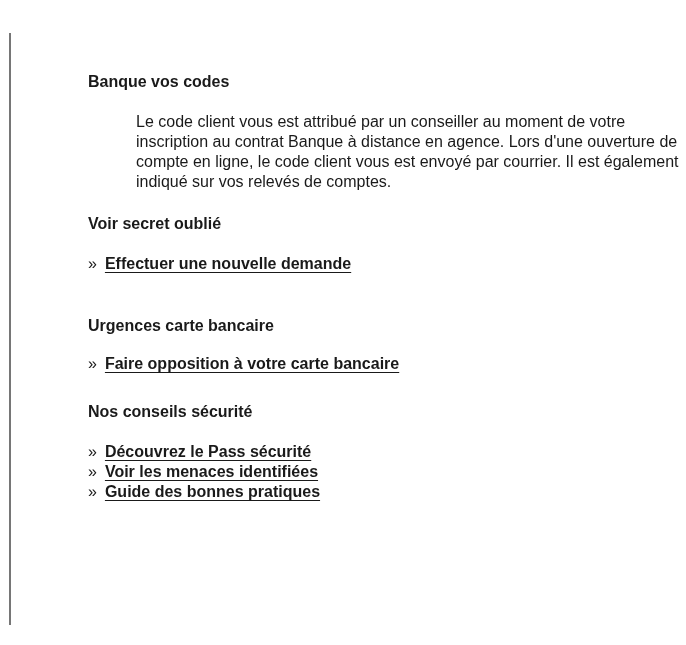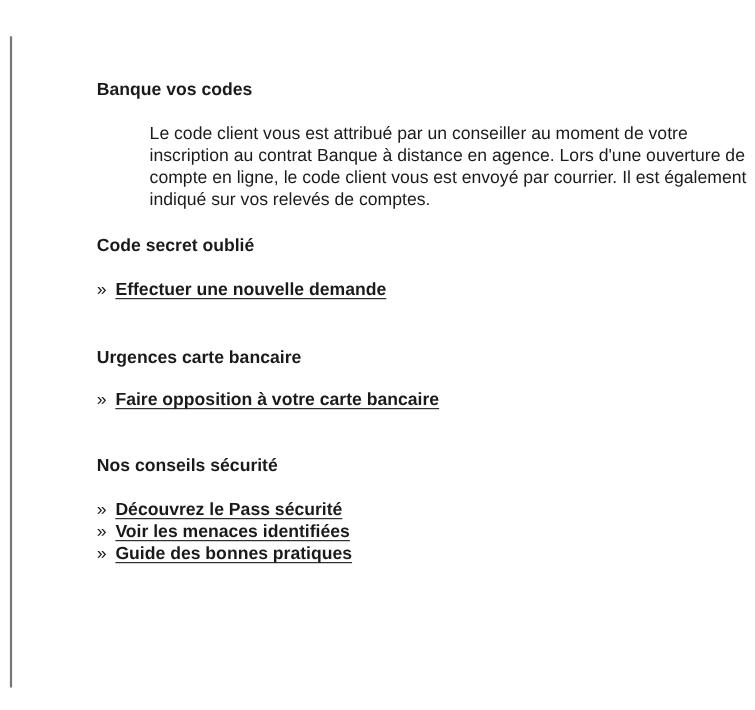--- a/index.html
+++ b/index.html
@@ -65,40 +65,40 @@
   .content a{
     color:inherit;
     text-decoration:underline;
     text-underline-offset:3px;
     text-decoration-thickness:1px;
     font-weight:bold;
   }
   .mt18{margin-top:18px;}
   .mt20{margin-top:20px;}
   .mt22{margin-top:22px;}
-  .mt40{margin-top:40px;}
+  .mt40{margin-top:28px;}
   .mt42{margin-top:42px;}
 </style>
 </head>
 <body>
 
 <div class="left-rule"></div>
 
 <main class="content">
 
   <h2 class="section-heading">Banque vos codes</h2>
 
   <p class="para">
     <span class="pline">Le code client vous est attribué par un conseiller au moment de votre</span>
     <span class="pline">inscription au contrat Banque à distance en agence. Lors d'une ouverture de</span>
     <span class="pline">compte en ligne, le code client vous est envoyé par courrier. Il est également</span>
     <span class="pline">indiqué sur vos relevés de comptes.</span>
   </p>
 
-  <h2 class="section-heading mt22">Code secret oublié</h2>
+  <h2 class="section-heading mt22">Voir secret oublié</h2>
 
   <ul class="linklist mt20">
     <li>
       <span class="bullet">»</span><a href="#">Effectuer une nouvelle demande</a>
     </li>
   </ul>
 
   <h2 class="section-heading mt42">Urgences carte bancaire</h2>
 
   <ul class="linklist mt18">

